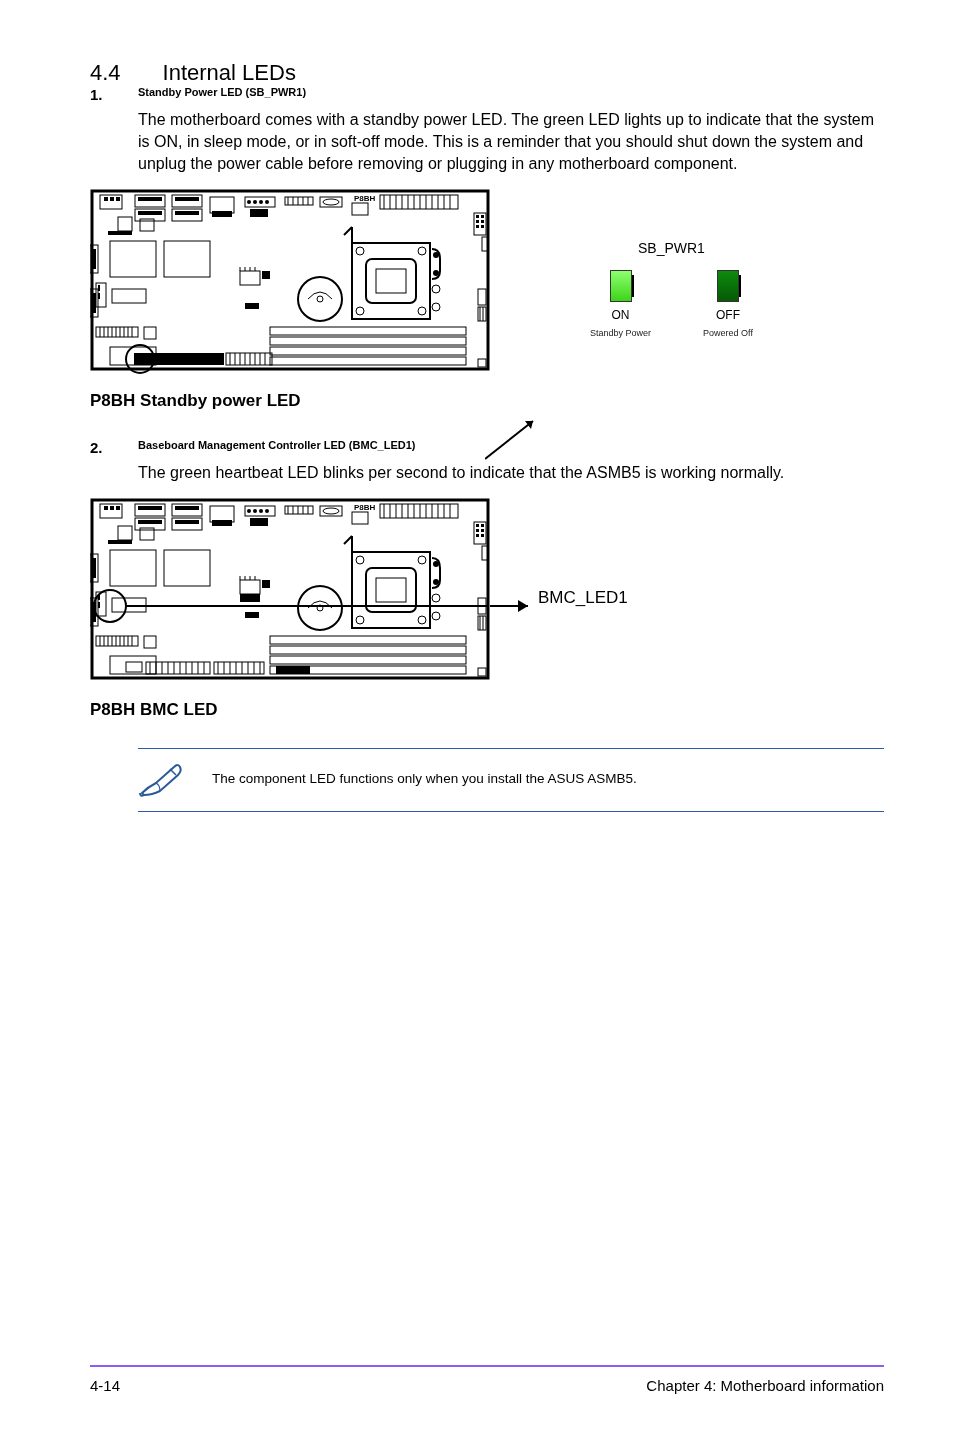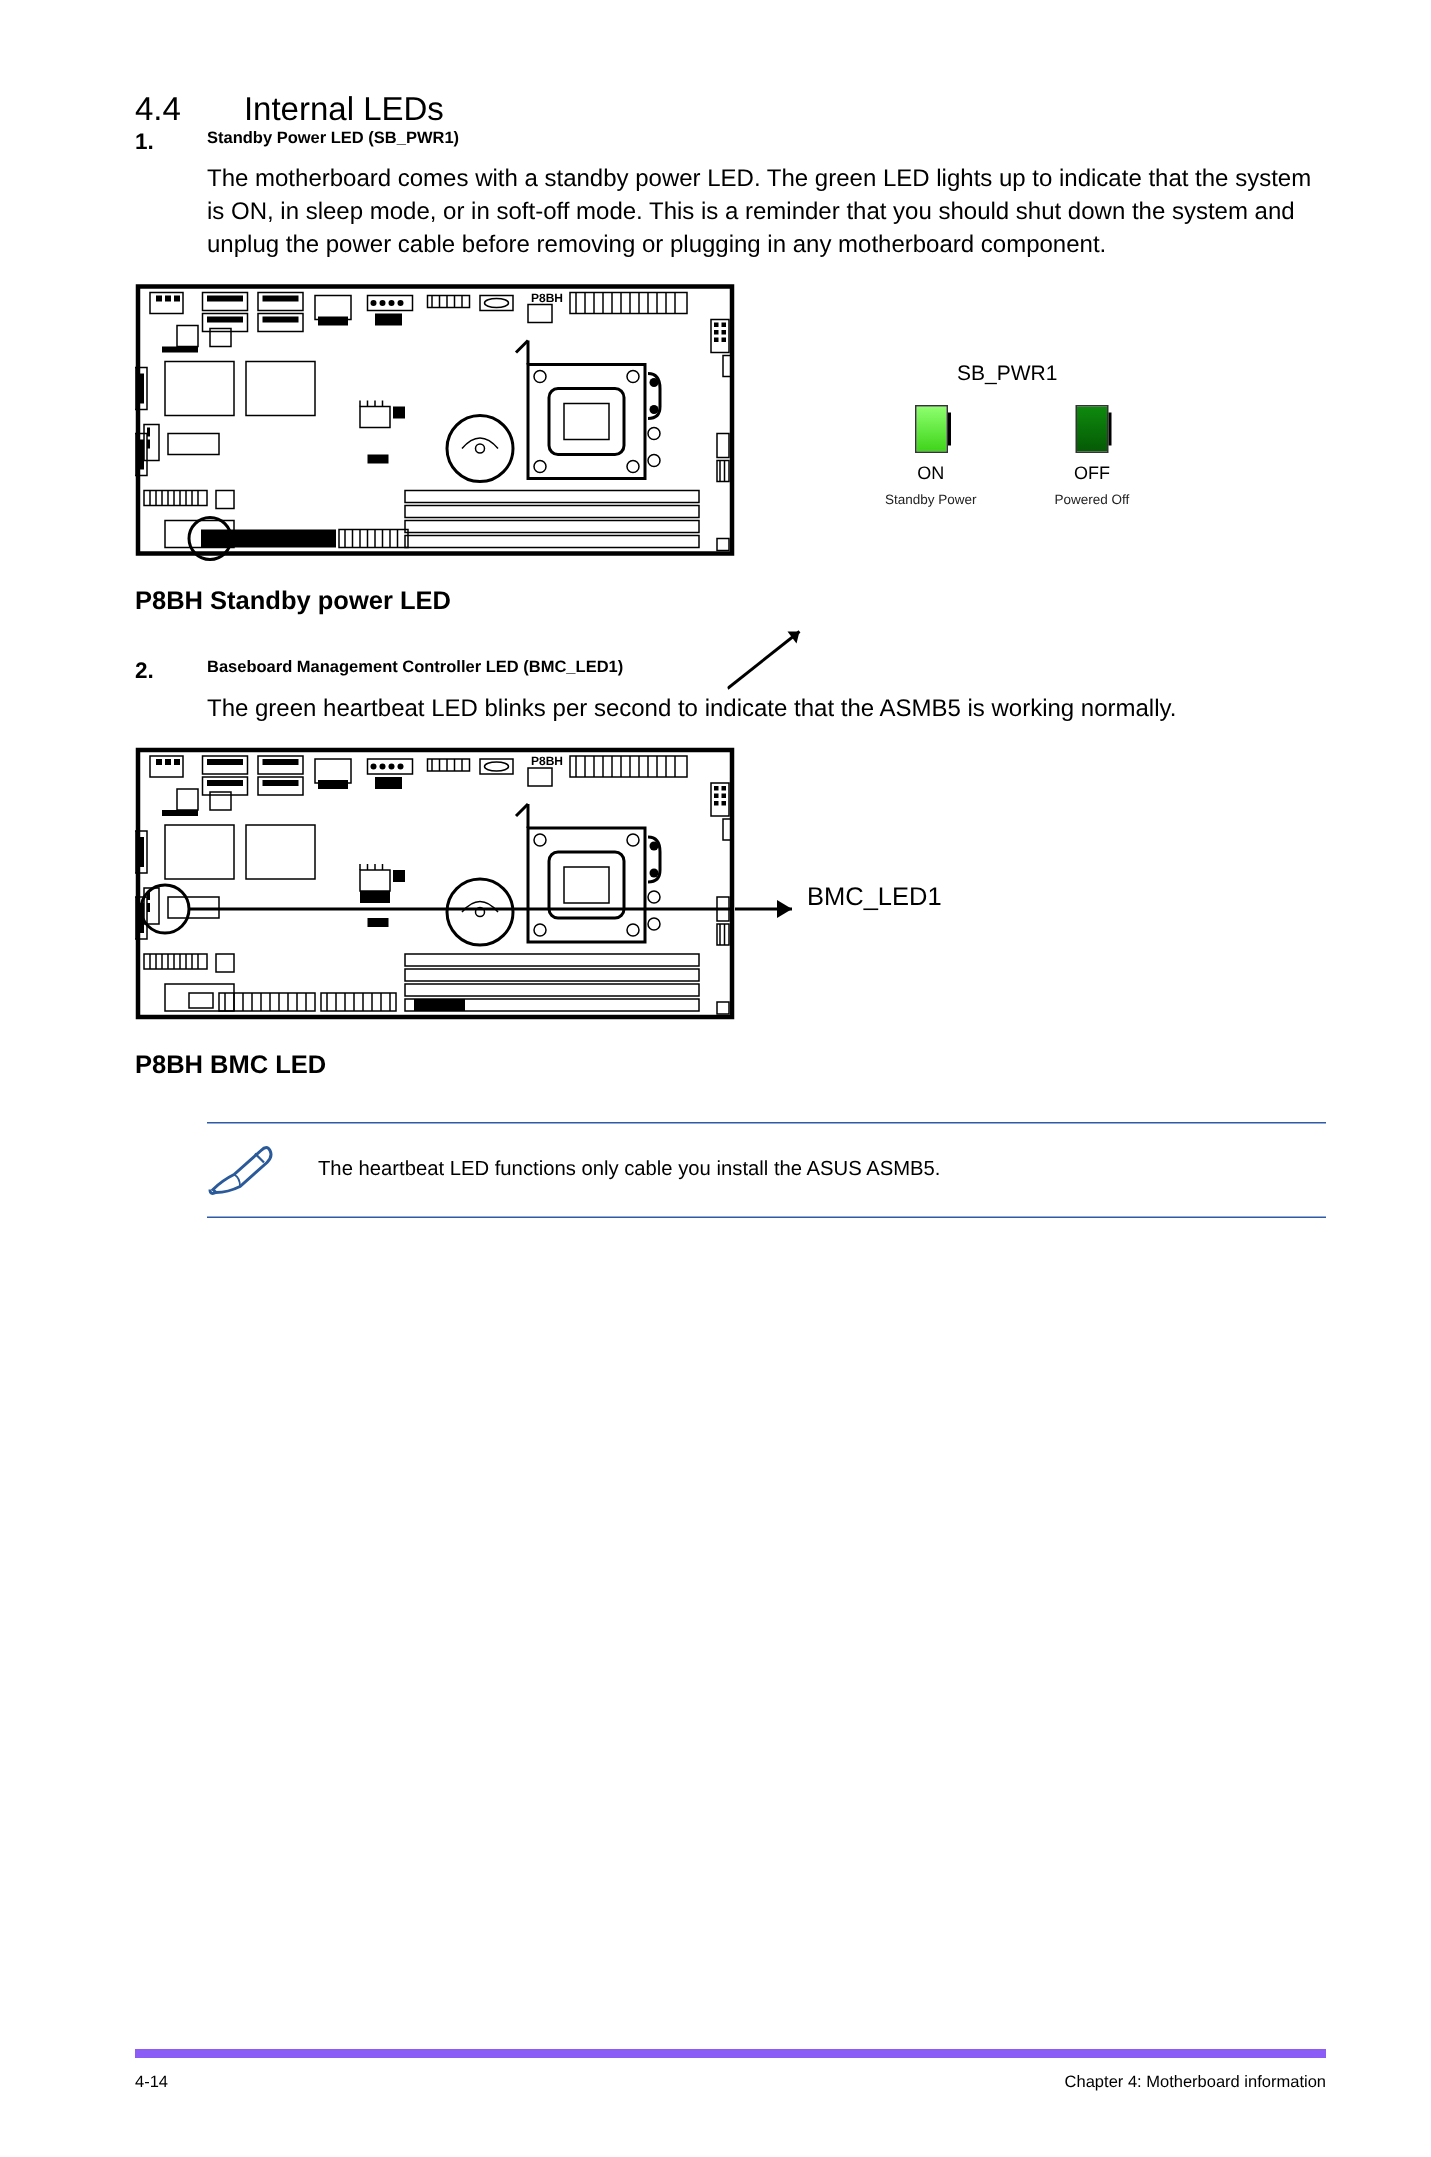--- a/index.html
+++ b/index.html
@@ -85,25 +85,25 @@
     margin-bottom: 20px;
   }
   .note-text { font-size: 13.5px; }
 
   
   .footer {
     position: absolute;
     bottom: 44px;
     left: 90px;
     right: 70px;
-    border-top: 6px solid #8b5cf6;
+    border-top: 2px solid #8b5cf6;
     padding-top: 10px;
     display: flex;
     justify-content: space-between;
-    font-size: 11px;
+    font-size: 15px;
   }
 </style>
 </head>
 <body>
 
 <h1 class="section-heading">
   <span class="num">4.4</span><span>Internal LEDs</span>
 </h1>
 
 <div class="item-row">
@@ -462,19 +462,19 @@
   <div class="figure-caption">P8BH BMC LED</div>
 </div>
 
 <div class="note-block">
   <svg width="46" height="38" viewBox="0 0 46 38">
     <path d="M4 34 Q10 28 18 24 L36 8 Q40 4 42 8 Q44 12 40 16 L22 32 Q14 36 6 36 Z" fill="none" stroke="#2a5a9a" stroke-width="2"></path>
     <path d="M6 36 Q2 38 2 34" fill="none" stroke="#2a5a9a" stroke-width="2"></path>
     <line x1="32" y1="10" x2="38" y2="16" stroke="#2a5a9a" stroke-width="1.5"></line>
     <path d="M18 24 Q22 26 22 32" fill="none" stroke="#2a5a9a" stroke-width="1.2"></path>
   </svg>
-  <div class="note-text">The heartbeat LED functions only cable you install the ASUS ASMB5.</div>
+  <div class="note-text">The component LED functions only when you install the ASUS ASMB5.</div>
 </div>
 
 <div class="footer">
   <span>4-14</span>
   <span>Chapter 4: Motherboard information</span>
 </div>
 
 </body></html>

